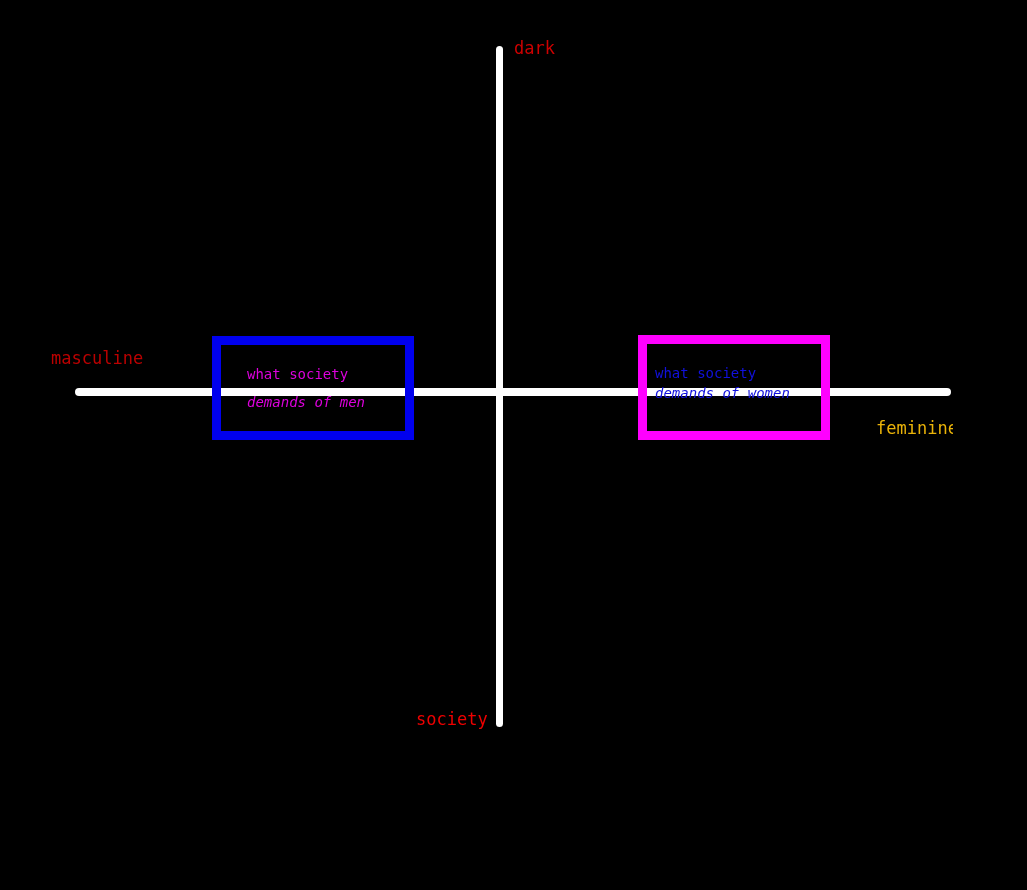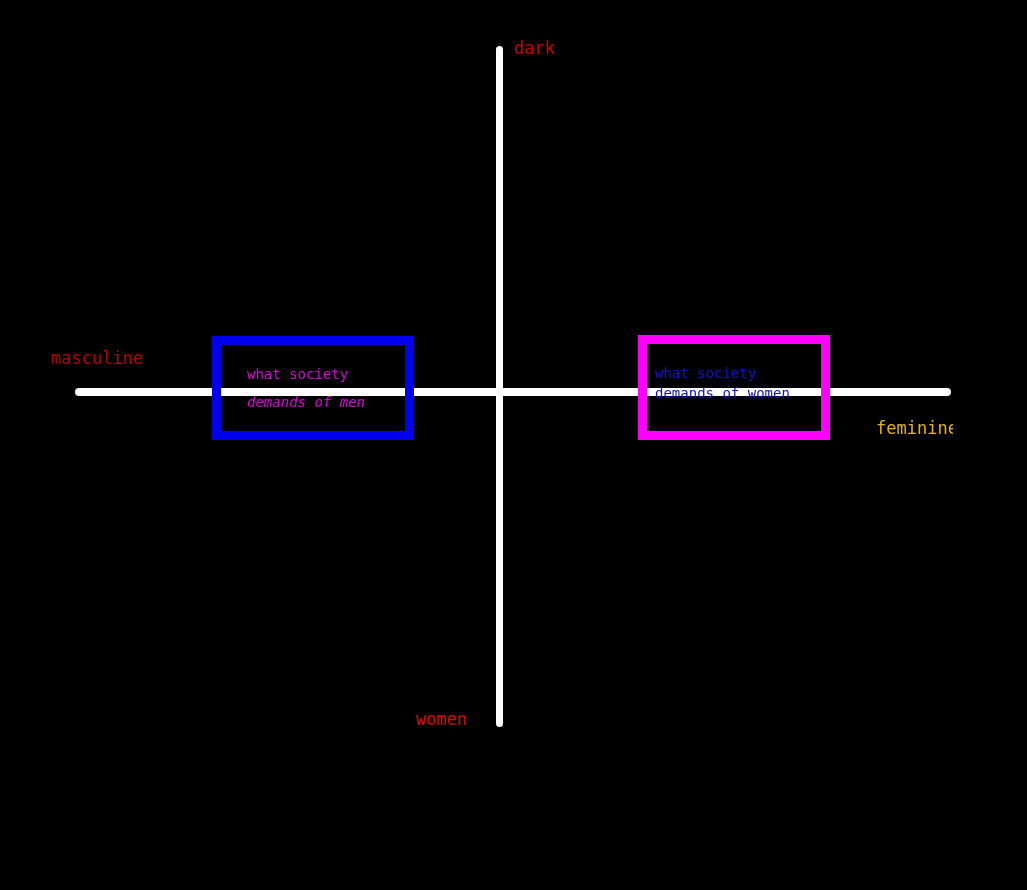--- a/index.html
+++ b/index.html
@@ -104,33 +104,33 @@
     padding-left: 26px;
   }
   .box-men .box-line-1 { margin-top: 19px; }
   .box-men .box-line-2 { margin-bottom: 19px; font-style: italic; }
 
   .box-women .box-line {
     color: #1111dd;
     padding-left: 8px;
   }
   .box-women .box-line-1 { margin-top: 19px; }
-  .box-women .box-line-2 { margin-bottom: 34px; }
+  .box-women .box-line-2 { margin-bottom: 34px; font-style: italic; }
 </style>
 </head>
 <body>
 
 <div id="canvas">
 
   <div class="axis-v"></div>
   <div class="axis-h"></div>
 
   <div class="axis-label lbl-dark">dark</div>
 
-  <div class="axis-label lbl-bright">women</div>
+  <div class="axis-label lbl-bright">society</div>
 
   <div class="axis-label lbl-masculine">masculine</div>
 
   <div class="axis-label lbl-feminine">feminine</div>
 
   <div class="box box-men">
     <div class="box-line box-line-1">what society</div>
     <div class="box-line box-line-2">demands of men</div>
   </div>
 

